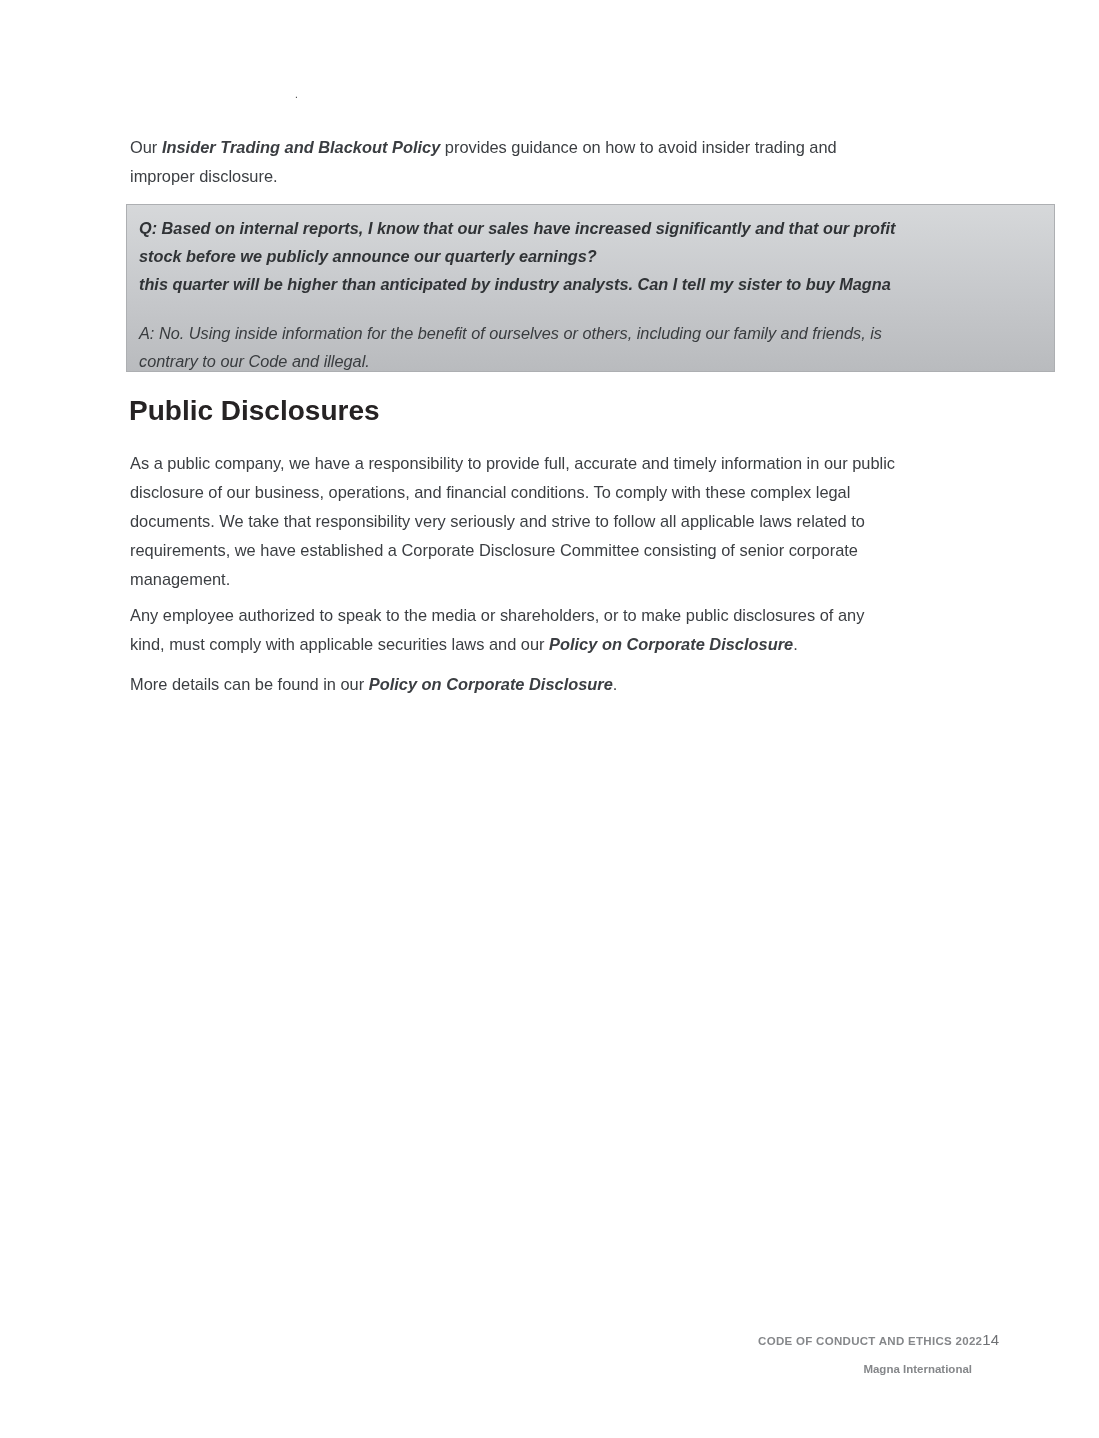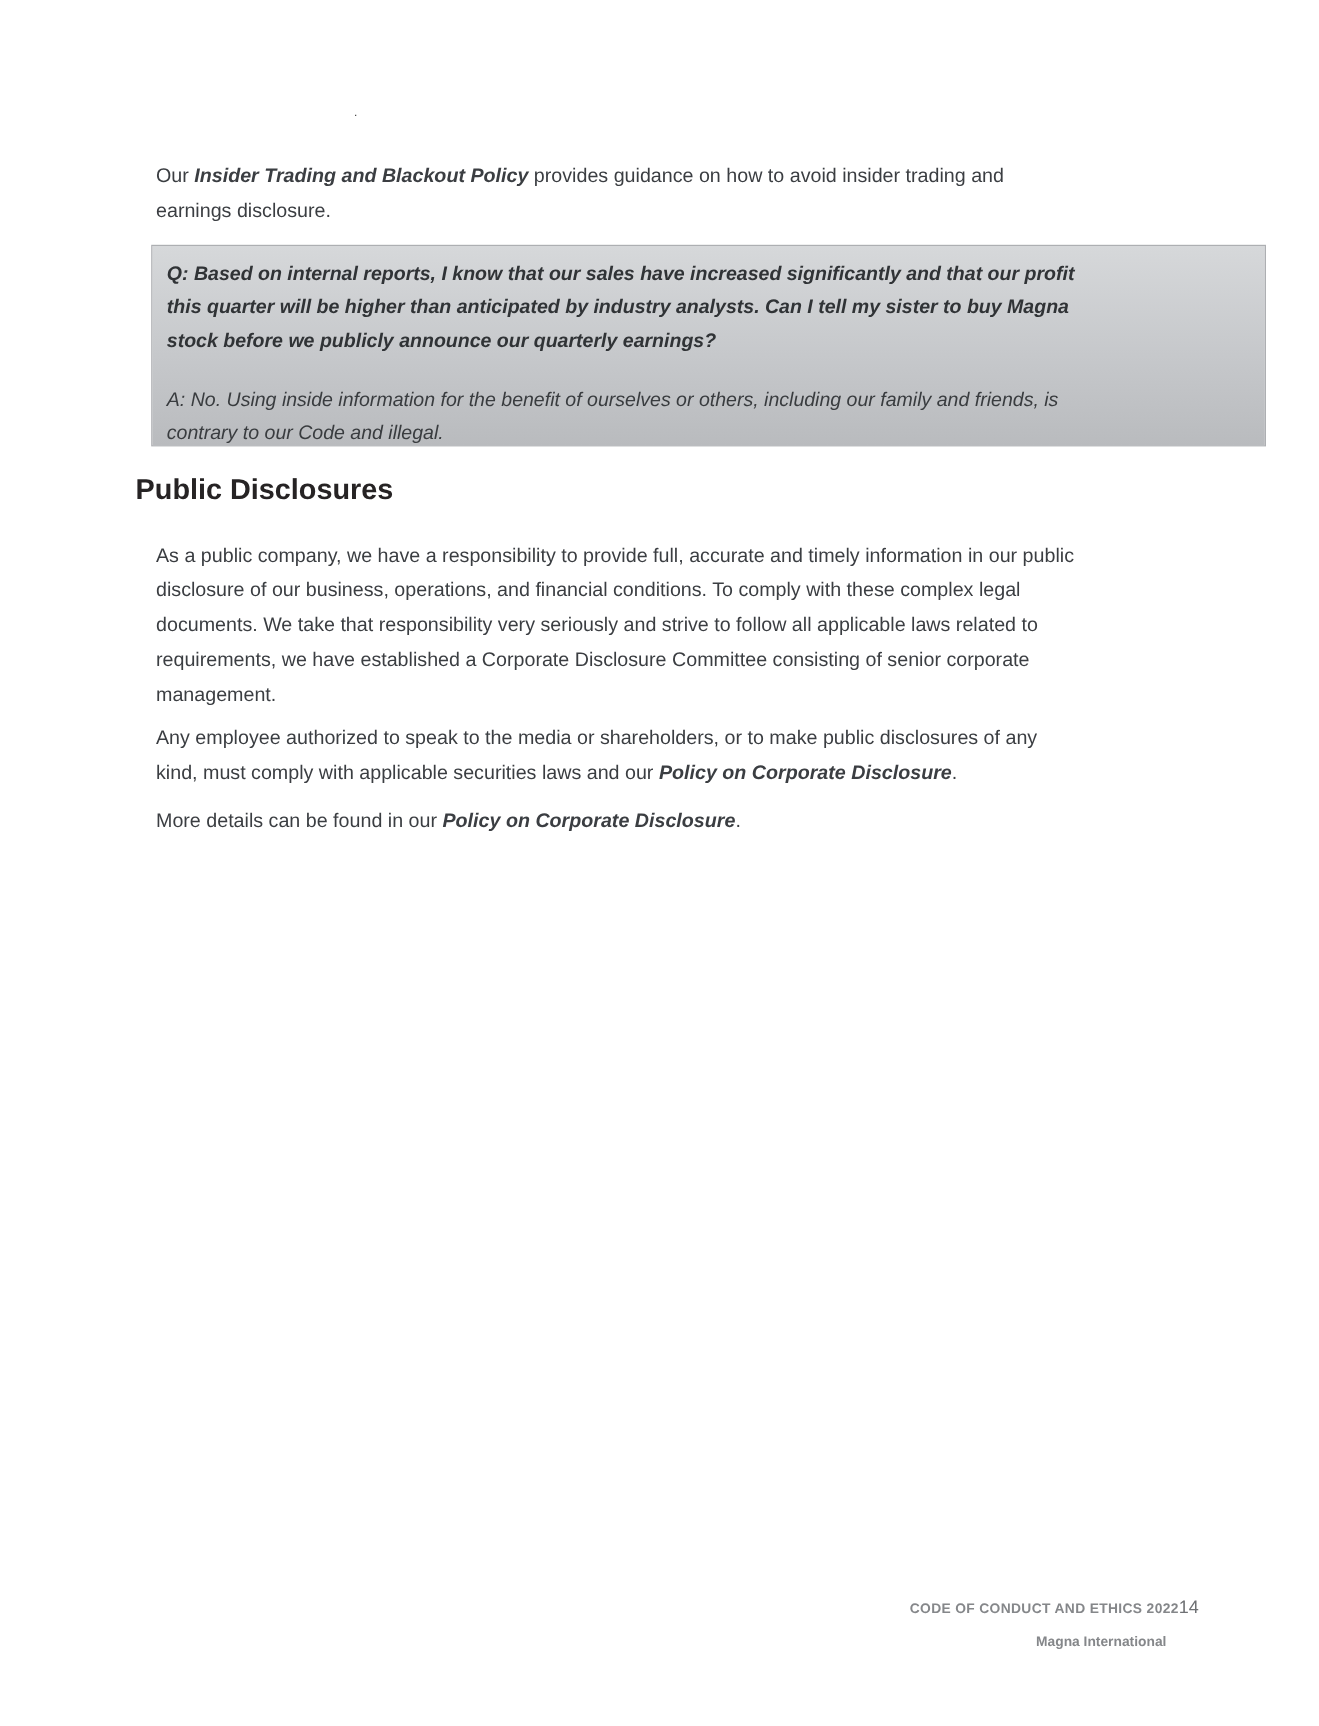--- a/index.html
+++ b/index.html
@@ -45,23 +45,23 @@
     height: 28px;
     line-height: 28px;
     font-size: 16.3px;
     font-style: italic;
     white-space: nowrap;
   }
   .q-block { color: #303336; font-weight: bold; }
   .a-block { color: #393c3f; margin-top: 21px; }
   .section-heading {
     position: absolute;
-    left: 113px;
+    left: 129px;
     top: 395px;
-    font-size: 24px;
+    font-size: 28px;
     font-weight: bold;
     color: #262324;
     white-space: nowrap;
   }
   .public-para { top: 449px; }
   .employee-para { top: 601px; }
   .details-para { top: 670px; }
   .footer {
     position: absolute;
     right: 100px;
@@ -94,28 +94,28 @@
 </style>
 </head>
 <body>
 
 <div class="page">
 
   <span class="stray-dot">.</span>
 
   <div class="para intro">
     <div class="line"><span>Our </span><span class="bi">Insider Trading and Blackout Policy</span><span> provides guidance on how to avoid insider trading and</span></div>
-    <div class="line">earnings disclosure.</div>
+    <div class="line">improper disclosure.</div>
   </div>
 
   <div class="qa-box">
     <div class="q-block">
       <div class="line">Q: Based on internal reports, I know that our sales have increased significantly and that our profit</div>
+      <div class="line">stock before we publicly announce our quarterly earnings?</div>
       <div class="line">this quarter will be higher than anticipated by industry analysts. Can I tell my sister to buy Magna</div>
-      <div class="line">stock before we publicly announce our quarterly earnings?</div>
     </div>
     <div class="a-block">
       <div class="line">A: No. Using inside information for the benefit of ourselves or others, including our family and friends, is</div>
       <div class="line">contrary to our Code and illegal.</div>
     </div>
   </div>
 
   <h2 class="section-heading">Public Disclosures</h2>
 
   <div class="para public-para">

